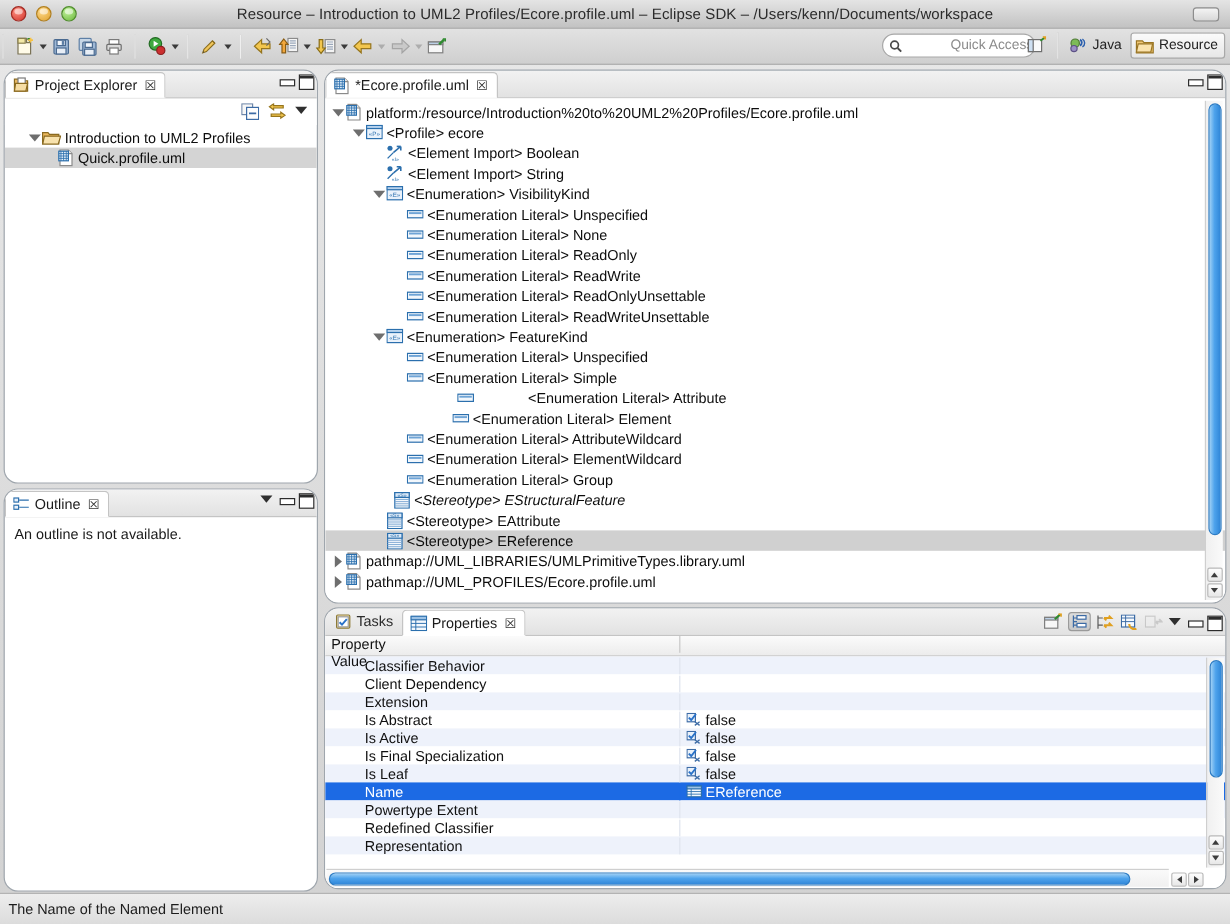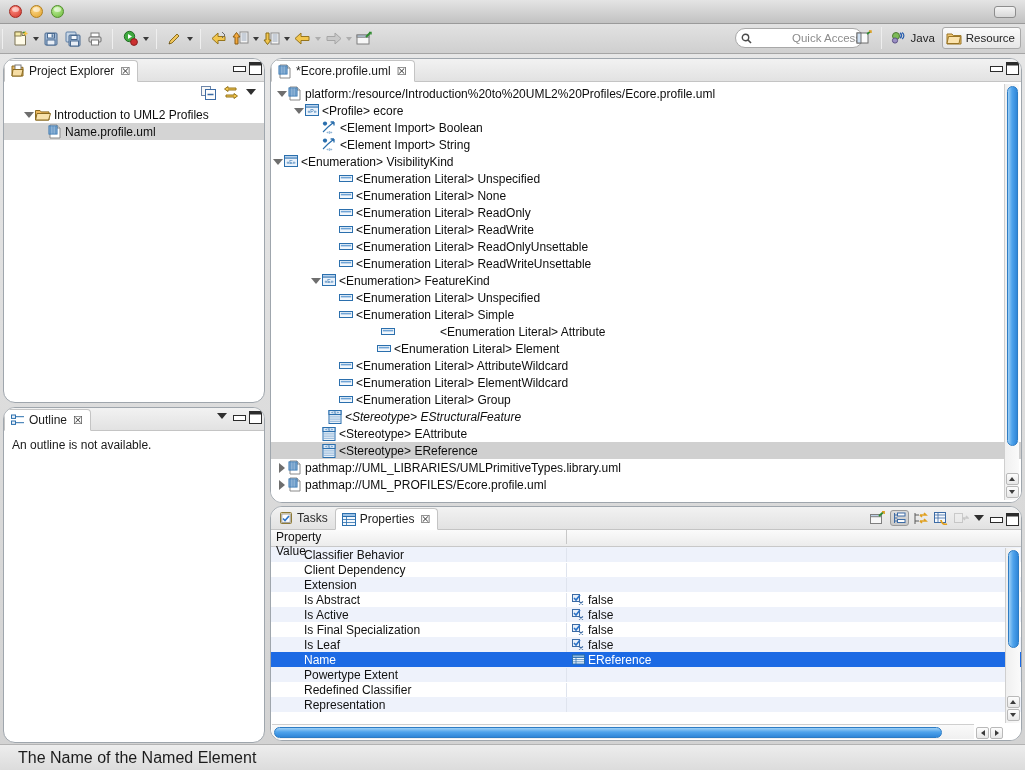--- a/index.html
+++ b/index.html
@@ -211,39 +211,40 @@
     height: 11px; margin-left: 2px; border-radius: 6px;
     background: linear-gradient(#9fd0f5, #4ea3ec 45%, #2f86d8);
     border: 1px solid #2d7cc4;
   }
 
   
   #statusbar {
     position: absolute; left: 0; right: 0; bottom: 0; height: 26px;
     background: linear-gradient(#ededed,#dcdcdc);
     border-top: 1px solid #b3b3b3;
-    display: flex; align-items: center; padding-left: 18px;
-    font-size: 16px; color: #1c1c1c;
+    display: flex; align-items: center; padding-left: 7px;
+    font-size: 12px; color: #1c1c1c;
   }
 
   
   .ic { display: inline-flex; align-items: center; justify-content: center; flex: 0 0 auto; }
   svg { display: block; }
 </style>
 </head>
 <body>
 
 <div id="window">
 
   <div id="titlebar">
     <div class="traffic">
       <div class="tl red"></div>
       <div class="tl yellow"></div>
       <div class="tl green"></div>
     </div>
+    <div id="window-title">Resource – Introduction to UML2 Profiles/Ecore.profile.uml – Eclipse SDK – /Users/kenn/Documents/workspace</div>
     <div id="title-right-btn"></div>
   </div>
 
   <div id="toolbar">
 
     <div class="tb-sep"></div>
     <div class="tb-group">
       <div class="tb-btn">
         <svg width="17" height="17" viewBox="0 0 17 17">
           <path d="M3 2h7l3.5 3.5V15H3z" fill="#fffbe8" stroke="#7a7255"></path>
@@ -442,21 +443,21 @@
         </div>
         <div class="tree-row sel" style="padding-left:44px">
           <span class="ic">
             <svg width="14" height="15" viewBox="0 0 14 15">
               <path d="M2 1h7l3 3v10H2z" fill="#fff" stroke="#8a8a8a"></path>
               <path d="M9 1v3h3" fill="#e9e9e9" stroke="#8a8a8a"></path>
               <rect x="1" y="2" width="8" height="8" fill="#e8f2fb" stroke="#2b6fad"></rect>
               <path d="M1 6h8M5 2v8M2.8 2v8M7.2 2v8M1 4h8M1 8h8" stroke="#2b6fad" stroke-width=".7"></path>
             </svg>
           </span>
-          <span class="tlabel">Name.profile.uml</span>
+          <span class="tlabel">Quick.profile.uml</span>
         </div>
       </div>
     </div>
 
     <div class="panel" id="outline">
       <div class="panel-head">
         <div class="ptab active">
           <span class="ic">
             <svg width="14" height="13" viewBox="0 0 14 13">
               <rect x="0.5" y="1" width="4" height="3.4" fill="#e9f1fa" stroke="#2b6fad"></rect>
@@ -537,21 +538,21 @@
               <span class="ic">
                 <svg width="15" height="14" viewBox="0 0 15 14">
                   <circle cx="3" cy="2.6" r="2.1" fill="#2b6fad"></circle>
                   <path d="M6 6L12 1M12 1h-3.4M12 1v3.4" fill="none" stroke="#2b6fad" stroke-width="1.3"></path>
                   <path d="M1 11l5-5" stroke="#2b6fad" stroke-width="1.1"></path>
                   <text x="7.5" y="13" font-size="4.3" fill="#2b6fad" text-anchor="middle" font-family="Liberation Sans">«I»</text>
                 </svg>
               </span>
               <span class="tlabel">&lt;Element Import&gt; String</span>
             </div>
-            <div class="tree-row" style=" text-align: right;">
+            <div class="tree-row" style="padding-left: 38px; text-align: right;">
               <span class="twisty open"></span>
               <span class="ic">
                 <svg width="14" height="13" viewBox="0 0 14 13">
                   <rect x="0.5" y="0.5" width="13" height="11" fill="#eaf2fb" stroke="#2b6fad"></rect>
                   <rect x="0.5" y="0.5" width="13" height="2.6" fill="#b8d3ee" stroke="#2b6fad"></rect>
                   <text x="7" y="9" font-size="5.2" fill="#2b6fad" text-anchor="middle" font-family="Liberation Sans">«E»</text>
                 </svg>
               </span>
               <span class="tlabel">&lt;Enumeration&gt; VisibilityKind</span>
             </div>

